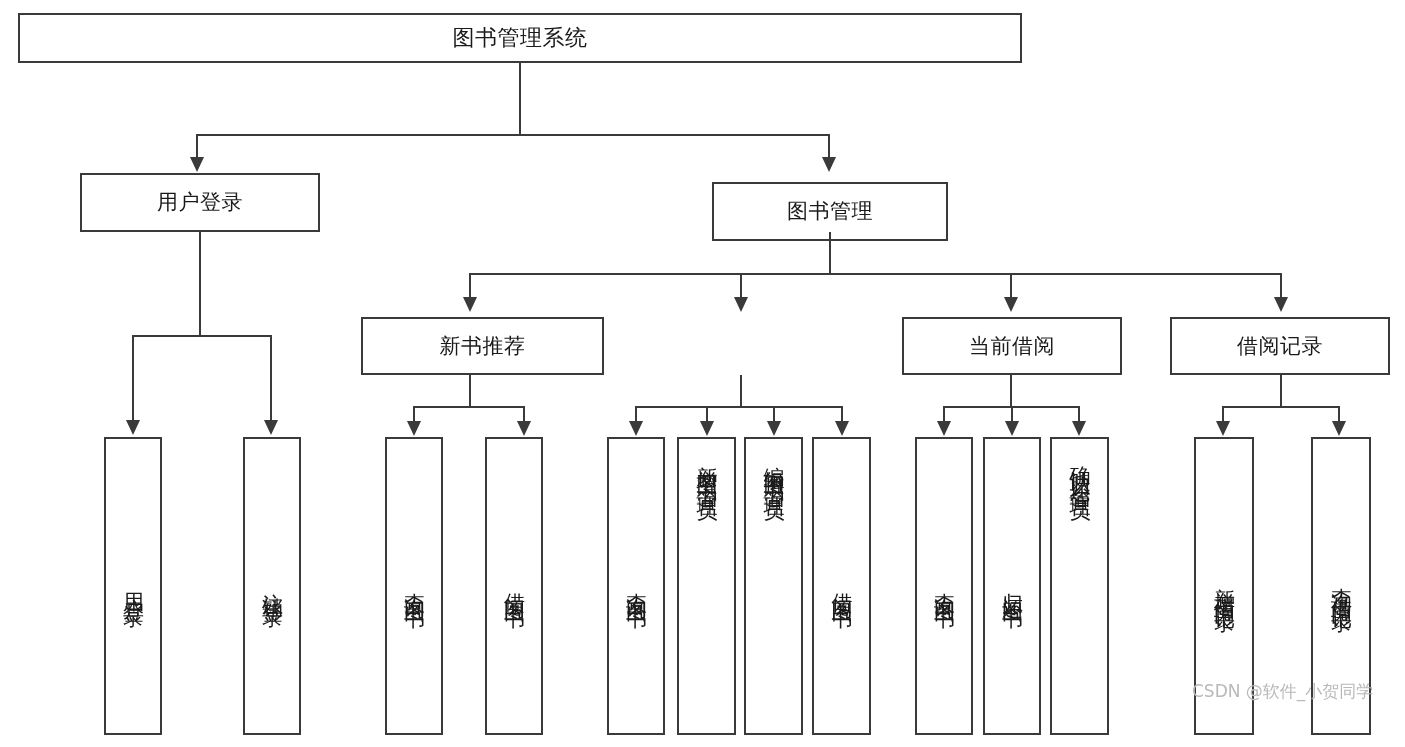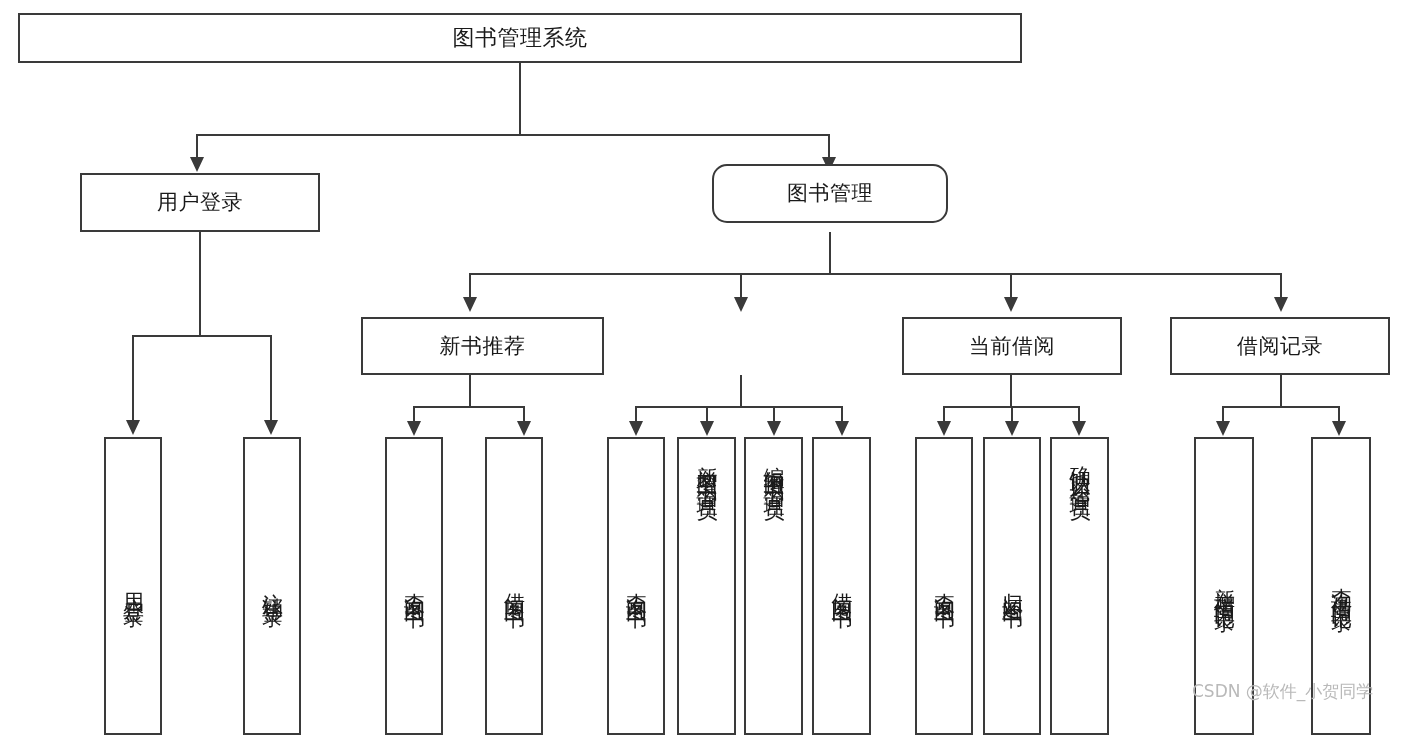--- a/index.html
+++ b/index.html
@@ -95,21 +95,21 @@
   <div class="hline" style="left:196px; top:134px; width:634px;"></div>
 
   <div class="vline" style="left:196px; top:134px; height:24px;"></div>
   <div class="arrow" style="left:190px; top:157px;"></div>
   <div class="vline" style="left:828px; top:134px; height:24px;"></div>
   <div class="arrow" style="left:822px; top:157px;"></div>
 
   <div class="node h" style="left:80px; top:173px; width:240px; height:59px;">
     <span class="label">用户登录</span>
   </div>
-  <div class="node h" style="left:712px; top:164px; width:236px; height:59px;border-radius:15px;">
+  <div class="node h" style="left:712px; top:182px; width:236px; height:59px;">
     <span class="label">图书管理</span>
   </div>
 
   <div class="vline" style="left:199px; top:232px; height:104px;"></div>
   <div class="hline" style="left:132px; top:335px; width:139px;"></div>
   <div class="vline" style="left:132px; top:335px; height:86px;"></div>
   <div class="arrow" style="left:126px; top:420px;"></div>
   <div class="vline" style="left:270px; top:335px; height:86px;"></div>
   <div class="arrow" style="left:264px; top:420px;"></div>
 

